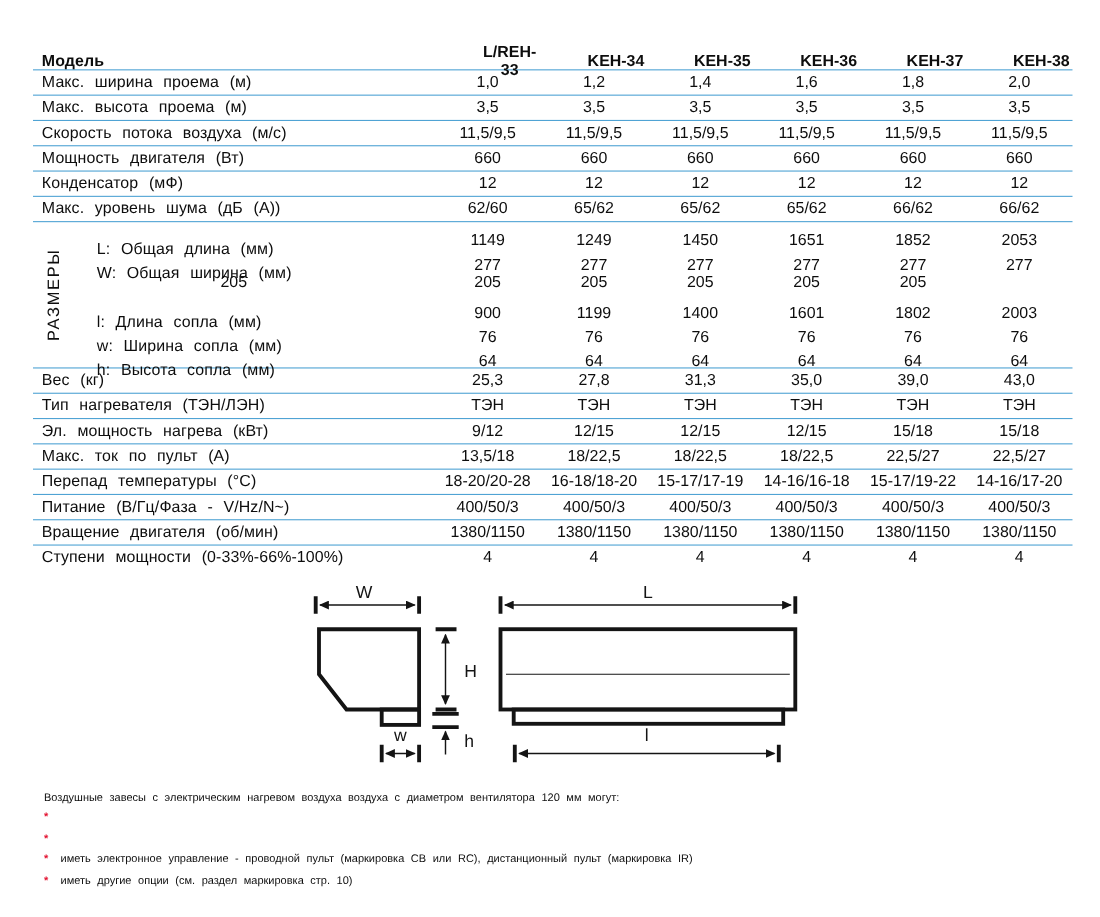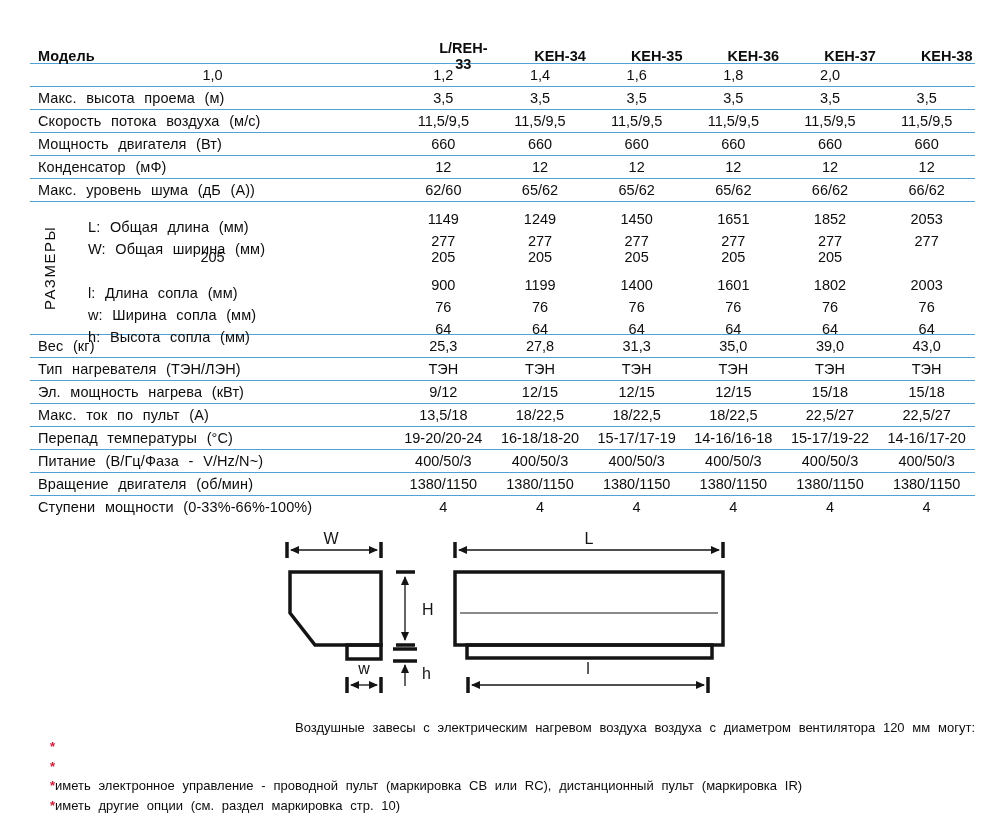--- a/index.html
+++ b/index.html
@@ -36,41 +36,42 @@
 
   
   .diagram { position:absolute; left:265px; top:527px; }
   .diagram .body { fill:none; stroke:#141414; stroke-width:3.5; stroke-linejoin:miter; }
   .diagram .thin { fill:none; stroke:#141414; stroke-width:1; }
   .diagram .tick { stroke:#141414; stroke-width:3.5; }
   .diagram .dim  { stroke:#141414; stroke-width:1.3; }
   .diagram text  { font-family:"Liberation Sans",sans-serif; font-size:16px; fill:#141414; }
 
   
-  .notes { position:absolute; left:40px; top:720px; width:935px; font-size:13px;text-align:right; }
+  .notes { position:absolute; left:40px; top:720px; width:935px; font-size:10px; }
   .notes .intro { margin:0 0 2px 0; word-spacing:0.32em; }
   .note-line { display:flex; line-height:19.5px; word-spacing:0.32em; }
   .note-line .star { color:#e31230; font-weight:bold; width:15px; flex:0 0 15px; }
 </style>
 </head>
 <body>
 
 <div class="page">
 
   <div class="spec-table" id="spec-table">
       <div class="trow thead">
         <div class="tlabel tlabel-model">Модель</div>
         <div class="tcell">L/REH-33</div>
         <div class="tcell">KEH-34</div>
         <div class="tcell">KEH-35</div>
         <div class="tcell">KEH-36</div>
         <div class="tcell">KEH-37</div>
         <div class="tcell">KEH-38</div>
       </div>
       <div class="trow">
+        <div class="tlabel">Макс. ширина проема (м)</div>
         <div class="tcell">1,0</div>
         <div class="tcell">1,2</div>
         <div class="tcell">1,4</div>
         <div class="tcell">1,6</div>
         <div class="tcell">1,8</div>
         <div class="tcell">2,0</div>
       </div>
       <div class="trow">
         <div class="tlabel">Макс. высота проема (м)</div>
         <div class="tcell">3,5</div>
@@ -203,21 +204,21 @@
         <div class="tlabel">Макс. ток по пульт (А)</div>
         <div class="tcell">13,5/18</div>
         <div class="tcell">18/22,5</div>
         <div class="tcell">18/22,5</div>
         <div class="tcell">18/22,5</div>
         <div class="tcell">22,5/27</div>
         <div class="tcell">22,5/27</div>
       </div>
       <div class="trow">
         <div class="tlabel">Перепад температуры (°С)</div>
-        <div class="tcell">19-20/20-24</div>
+        <div class="tcell">18-20/20-28</div>
         <div class="tcell">16-18/18-20</div>
         <div class="tcell">15-17/17-19</div>
         <div class="tcell">14-16/16-18</div>
         <div class="tcell">15-17/19-22</div>
         <div class="tcell">14-16/17-20</div>
       </div>
       <div class="trow">
         <div class="tlabel">Питание (В/Гц/Фаза - V/Hz/N~)</div>
         <div class="tcell">400/50/3</div>
         <div class="tcell">400/50/3</div>

